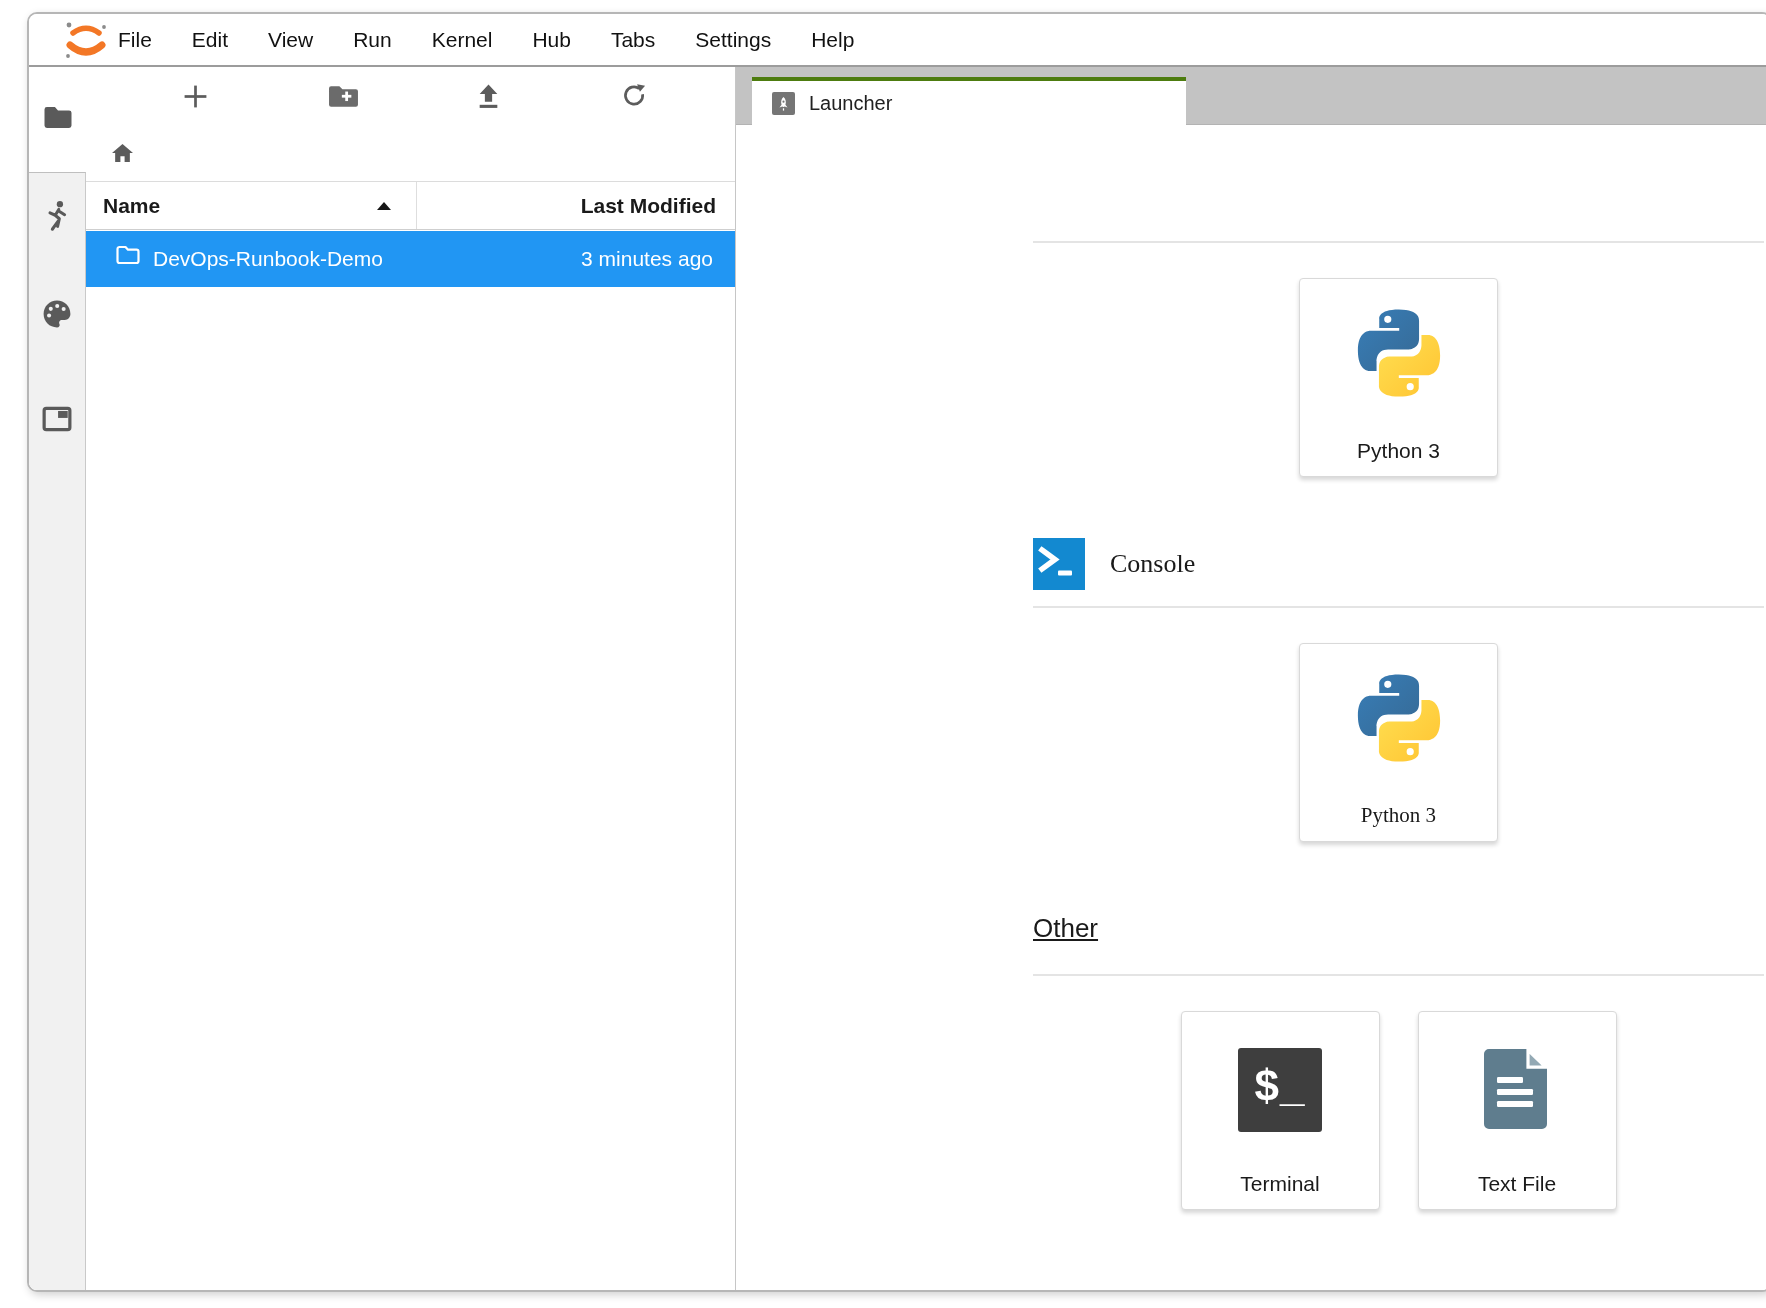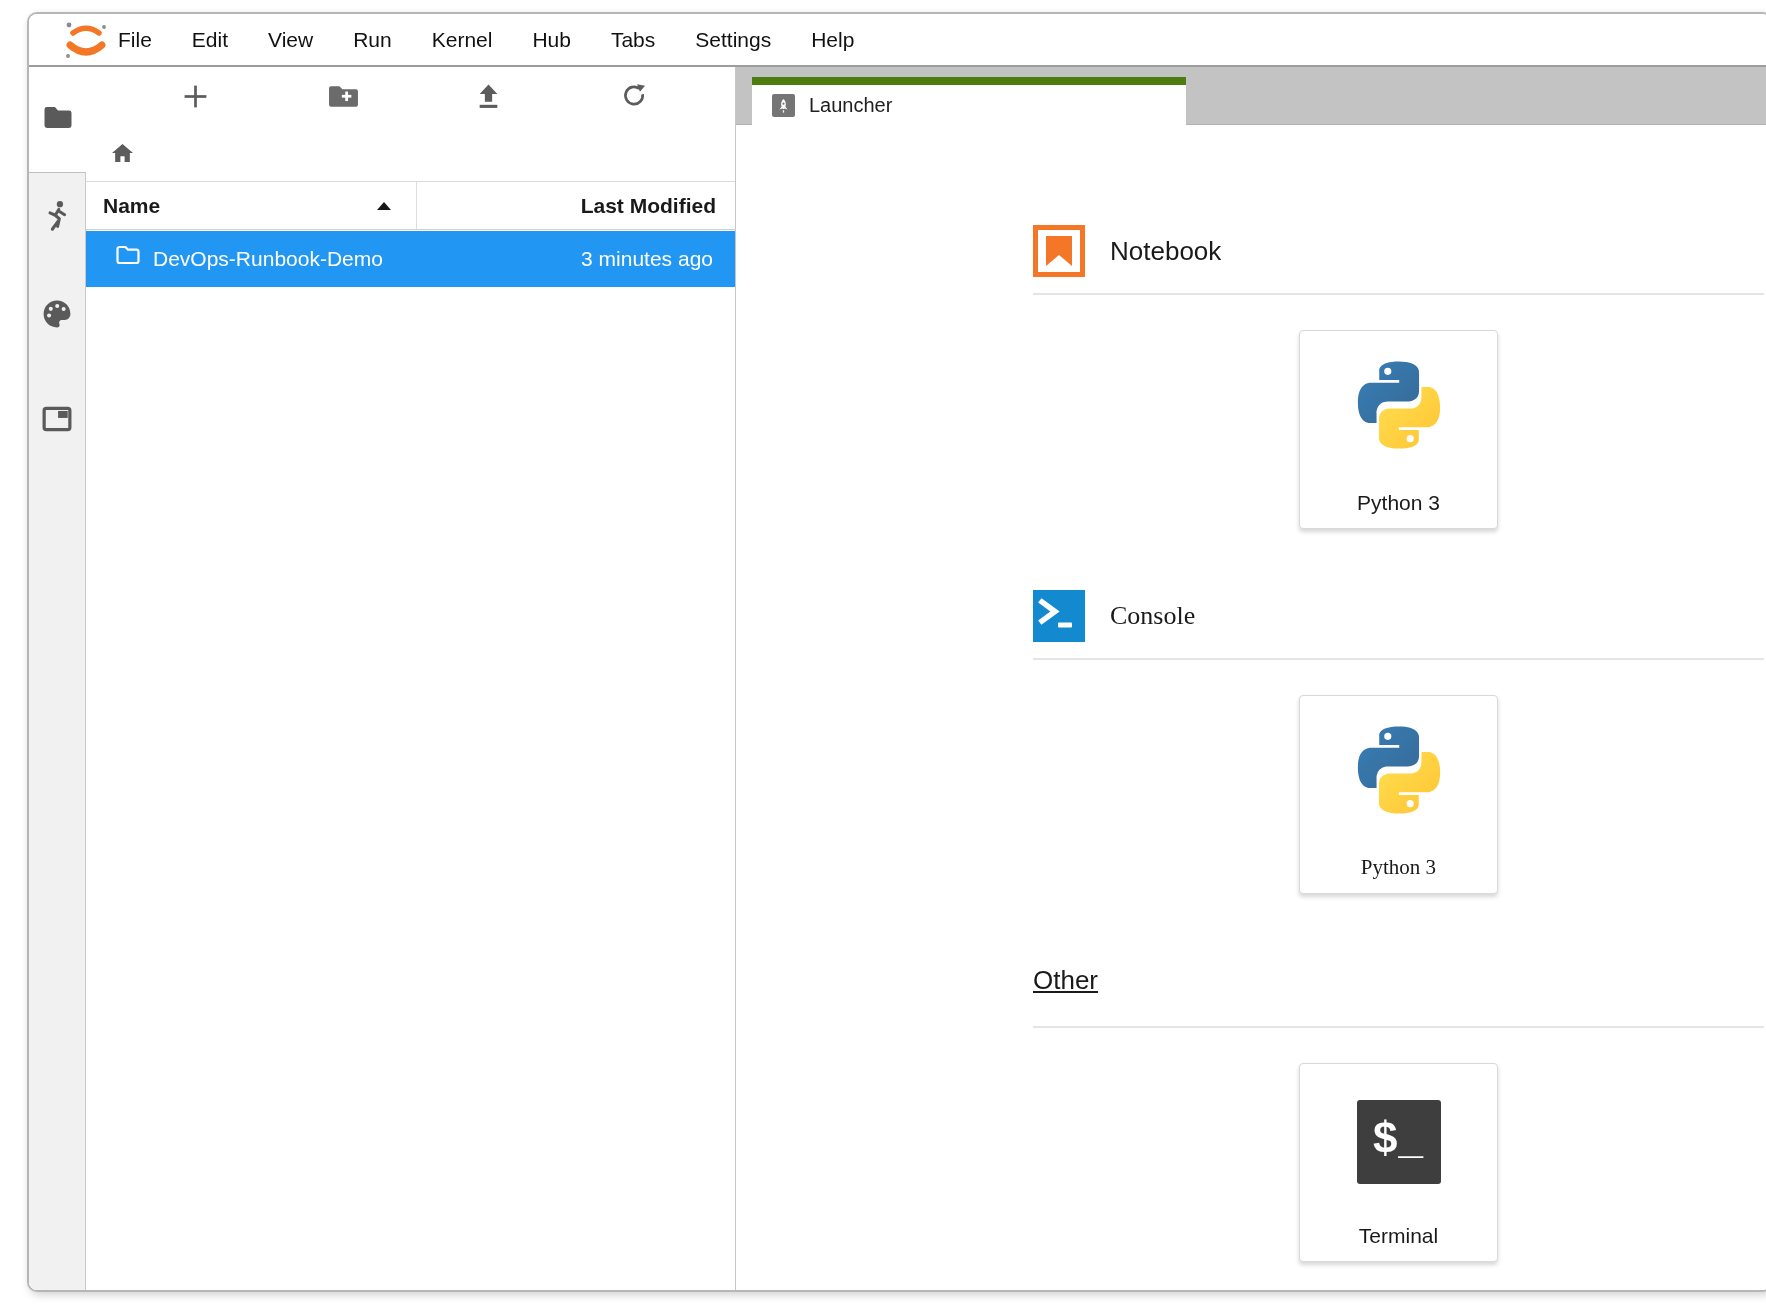--- a/index.html
+++ b/index.html
@@ -48,21 +48,21 @@
             color:#fff; display:flex; align-items:center; cursor:pointer; }
   .fb-row .row-folder { position:absolute; left:29px; top:13px; }
   .fb-row .row-name { position:absolute; left:67px; font-size:21px; font-weight:500; }
   .fb-row .row-time { position:absolute; right:22px; font-size:21px; font-weight:500; }
 
   
   .mainarea { position:absolute; top:53px; left:707px; right:0; bottom:0; background:#fff; }
   .tabbar { position:absolute; top:0; left:0; right:0; height:58px; background:#c3c3c3;
             border-bottom:1px solid #b3b3b3; }
   .tab { position:absolute; left:16px; top:10px; width:434px; height:48px; background:#fff;
-         border-top:8px solid #4d7c0f; display:flex; align-items:center; padding-left:20px;
+         border-top:4px solid #4d7c0f; display:flex; align-items:center; padding-left:20px;
          gap:14px; cursor:pointer; z-index:2; }
   .tab-label { font-size:20px; color:#212121; }
   .rocket-box { width:23px; height:23px; background:#757575; border-radius:2px;
                 display:flex; align-items:center; justify-content:center; }
 
   .launcher { position:absolute; top:58px; left:0; right:0; bottom:0; background:#fff;
               padding:100px 6px 0 297px; overflow:hidden; }
   .lheader { display:flex; align-items:center; gap:25px; height:52px; }
   .lheader h2 { font-size:26px; font-weight:400; color:#1a1a1a; }
   .lheader.no-icon { height:32px; margin-top:0;text-decoration:underline; }
@@ -226,28 +226,20 @@
             <rect x="10.2" y="17.2" width="1.6" height="3" fill="#fff"></rect>
           </svg>
         </span>
         <span class="tab-label">Launcher</span>
       </div>
     </div>
 
     <div class="launcher">
 
       <div class="lsection sec-notebook">
-        <div class="lheader">
-          <div class="nb-icon">
-            <svg width="26" height="31" viewBox="0 0 26 31" style="margin-top:6px">
-              <polygon points="0,0 26,0 26,30 13,19 0,30" fill="#f37726"></polygon>
-            </svg>
-          </div>
-          <h2>Notebook</h2>
-        </div>
         <hr class="ldivider">
         <div class="lcards">
           <div class="card">
             <div class="card-icon">
               <svg width="92" height="92" viewBox="0 0 100 100">
                 <defs>
                   <linearGradient id="pb1" x1="0" y1="0" x2="1" y2="1">
                     <stop offset="0" stop-color="#387eb8"></stop>
                         <stop offset="1" stop-color="#366994"></stop>
                   </linearGradient>
@@ -306,20 +298,32 @@
         <hr class="ldivider">
         <div class="lcards">
           <div class="card">
             <div class="card-icon term">
               <div class="terminal-box">
                 <span class="terminal-glyph">$_</span>
               </div>
             </div>
             <div class="card-label">Terminal</div>
           </div>
+          <div class="card">
+            <div class="card-icon term">
+              <svg width="68" height="82" viewBox="0 0 34 41">
+                <path d="M3 0.5 H22.5 L32 10 V38 a2.5 2.5 0 0 1 -2.5 2.5 H3 A2.5 2.5 0 0 1 0.5 38 V3 A2.5 2.5 0 0 1 3 0.5 Z" fill="#5f7d8e"></path>
+                <polygon points="22.5,1 22.5,9.6 31.3,9.6" fill="#93a9b4" stroke="#fff" stroke-width="1.6"></polygon>
+                <rect x="7" y="14.5" width="13" height="3" rx="0.6" fill="#fff"></rect>
+                <rect x="7" y="20.5" width="18" height="3" rx="0.6" fill="#fff"></rect>
+                <rect x="7" y="26.5" width="18" height="3" rx="0.6" fill="#fff"></rect>
+              </svg>
+            </div>
+            <div class="card-label">Text File</div>
+          </div>
         </div>
       </div>
 
     </div>
   </section>
 
 </div>
 </div>
 
 </body></html>

